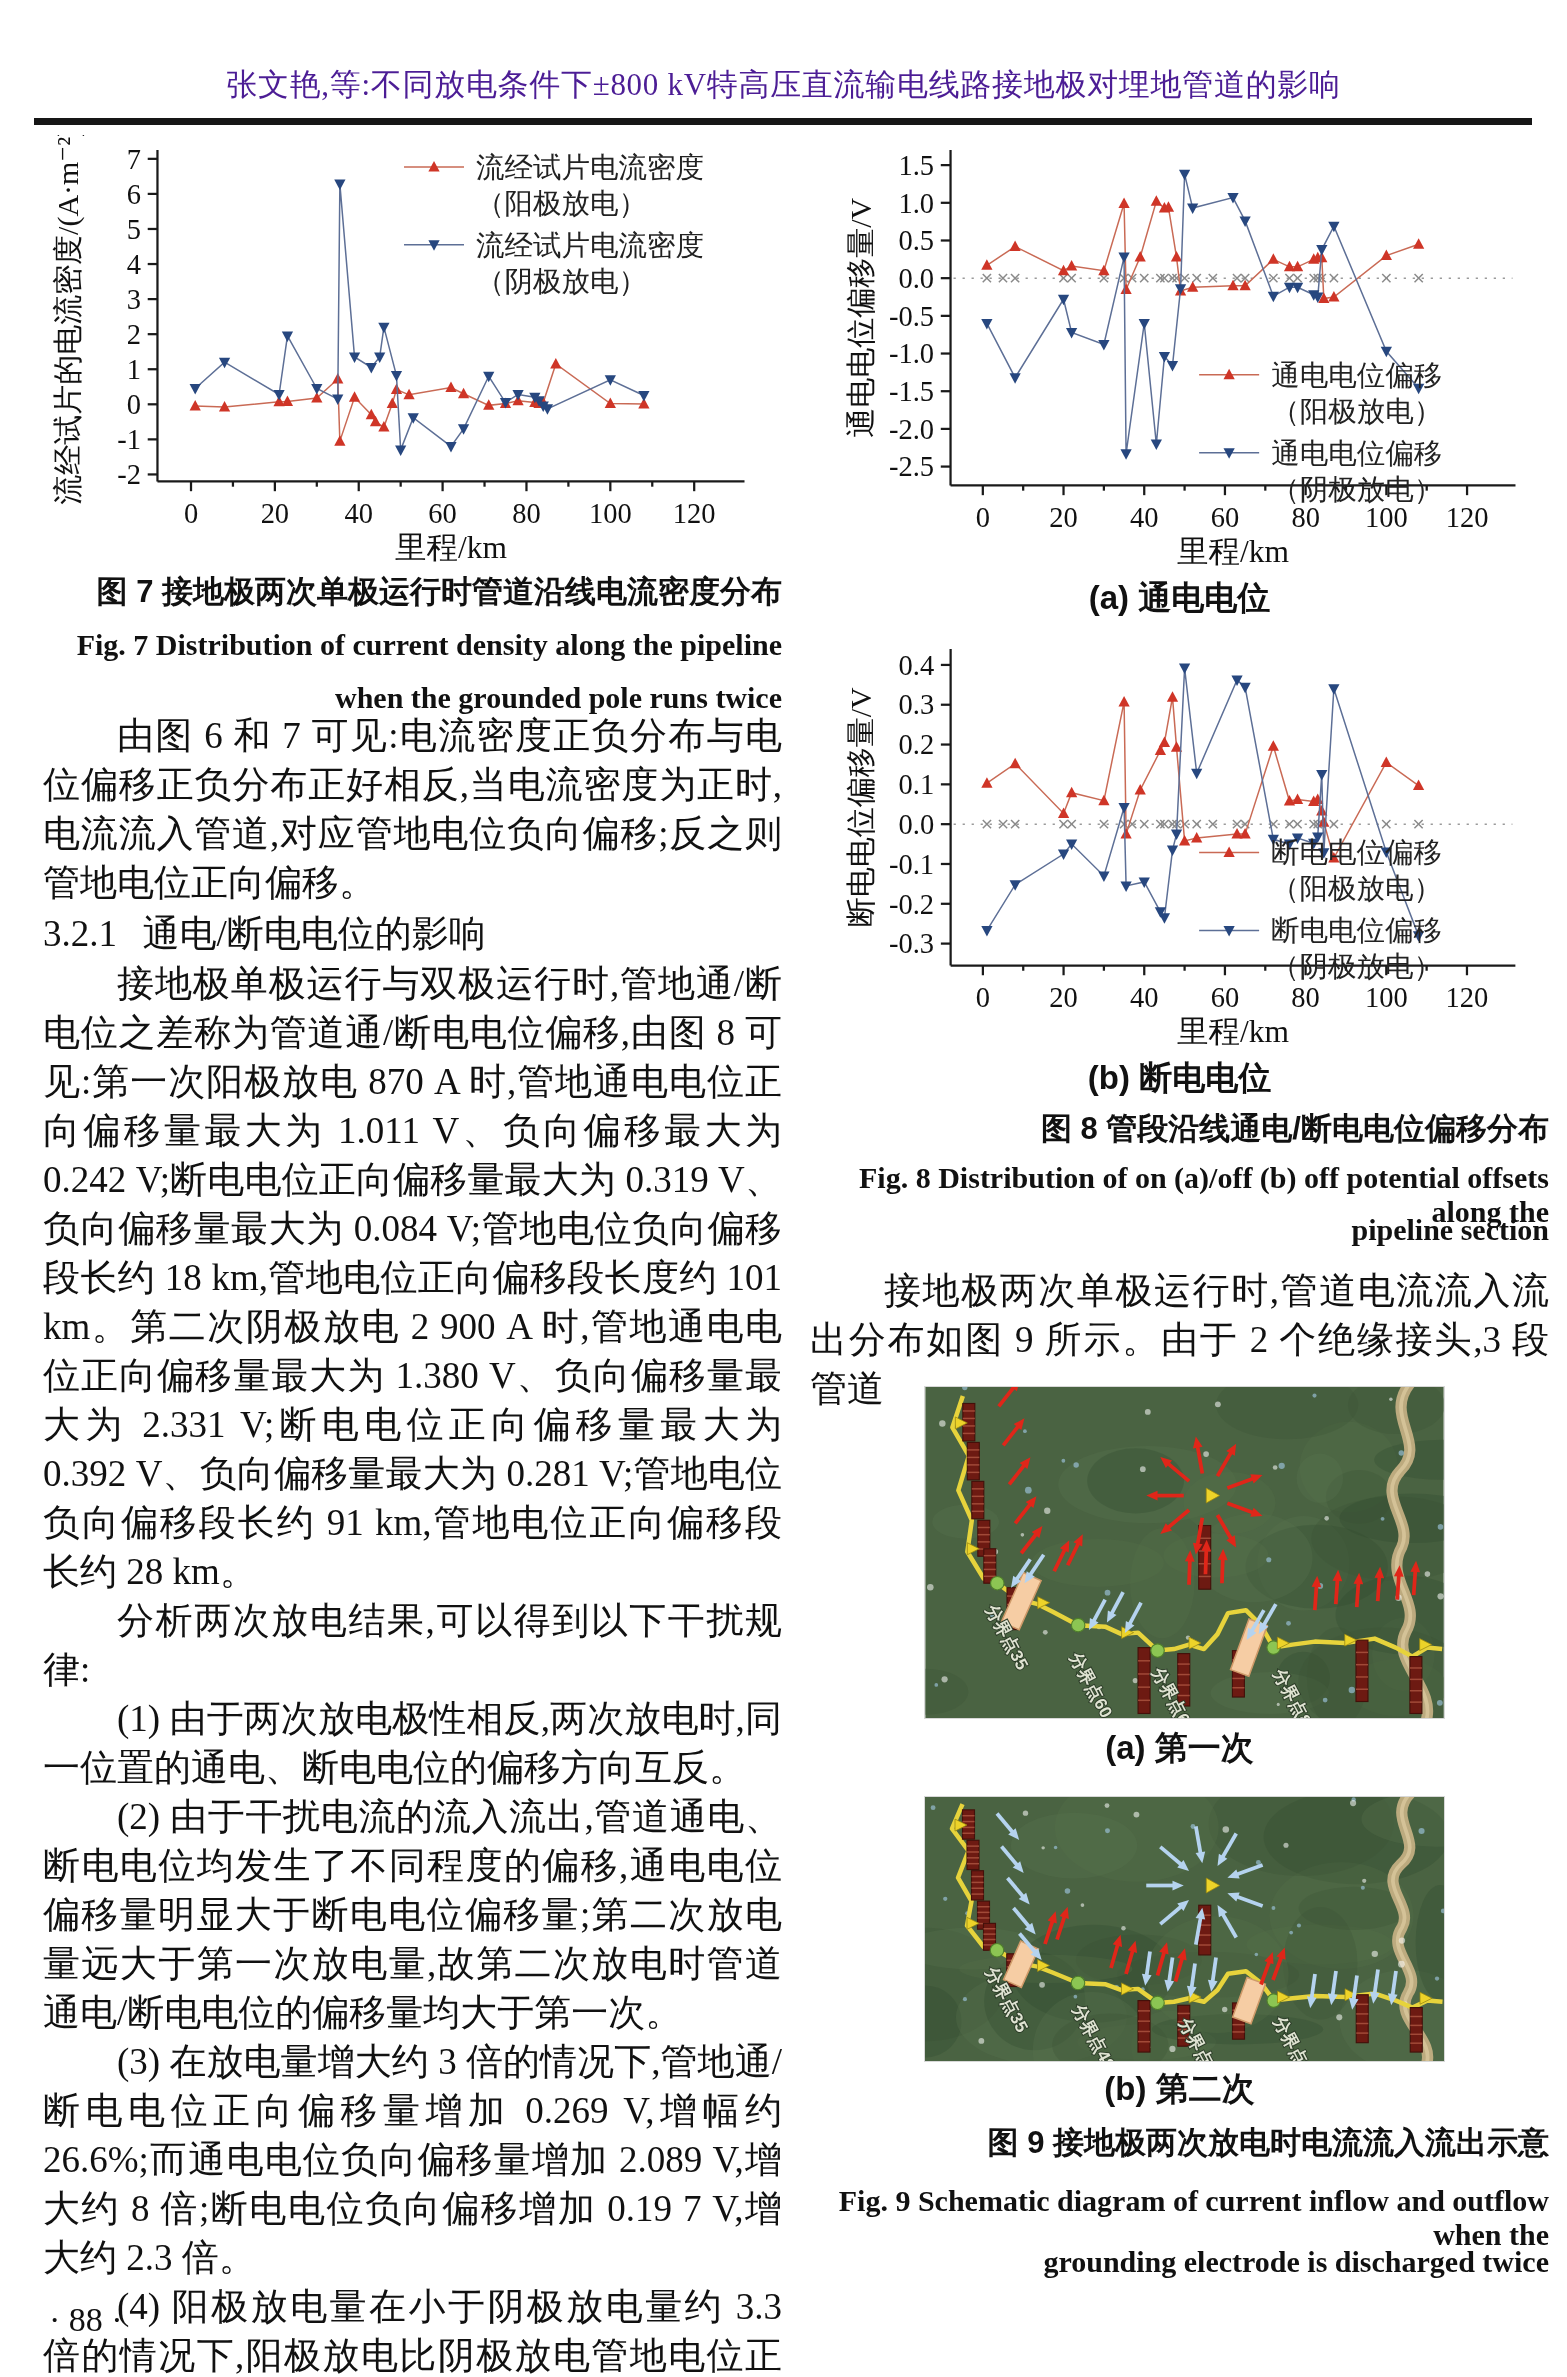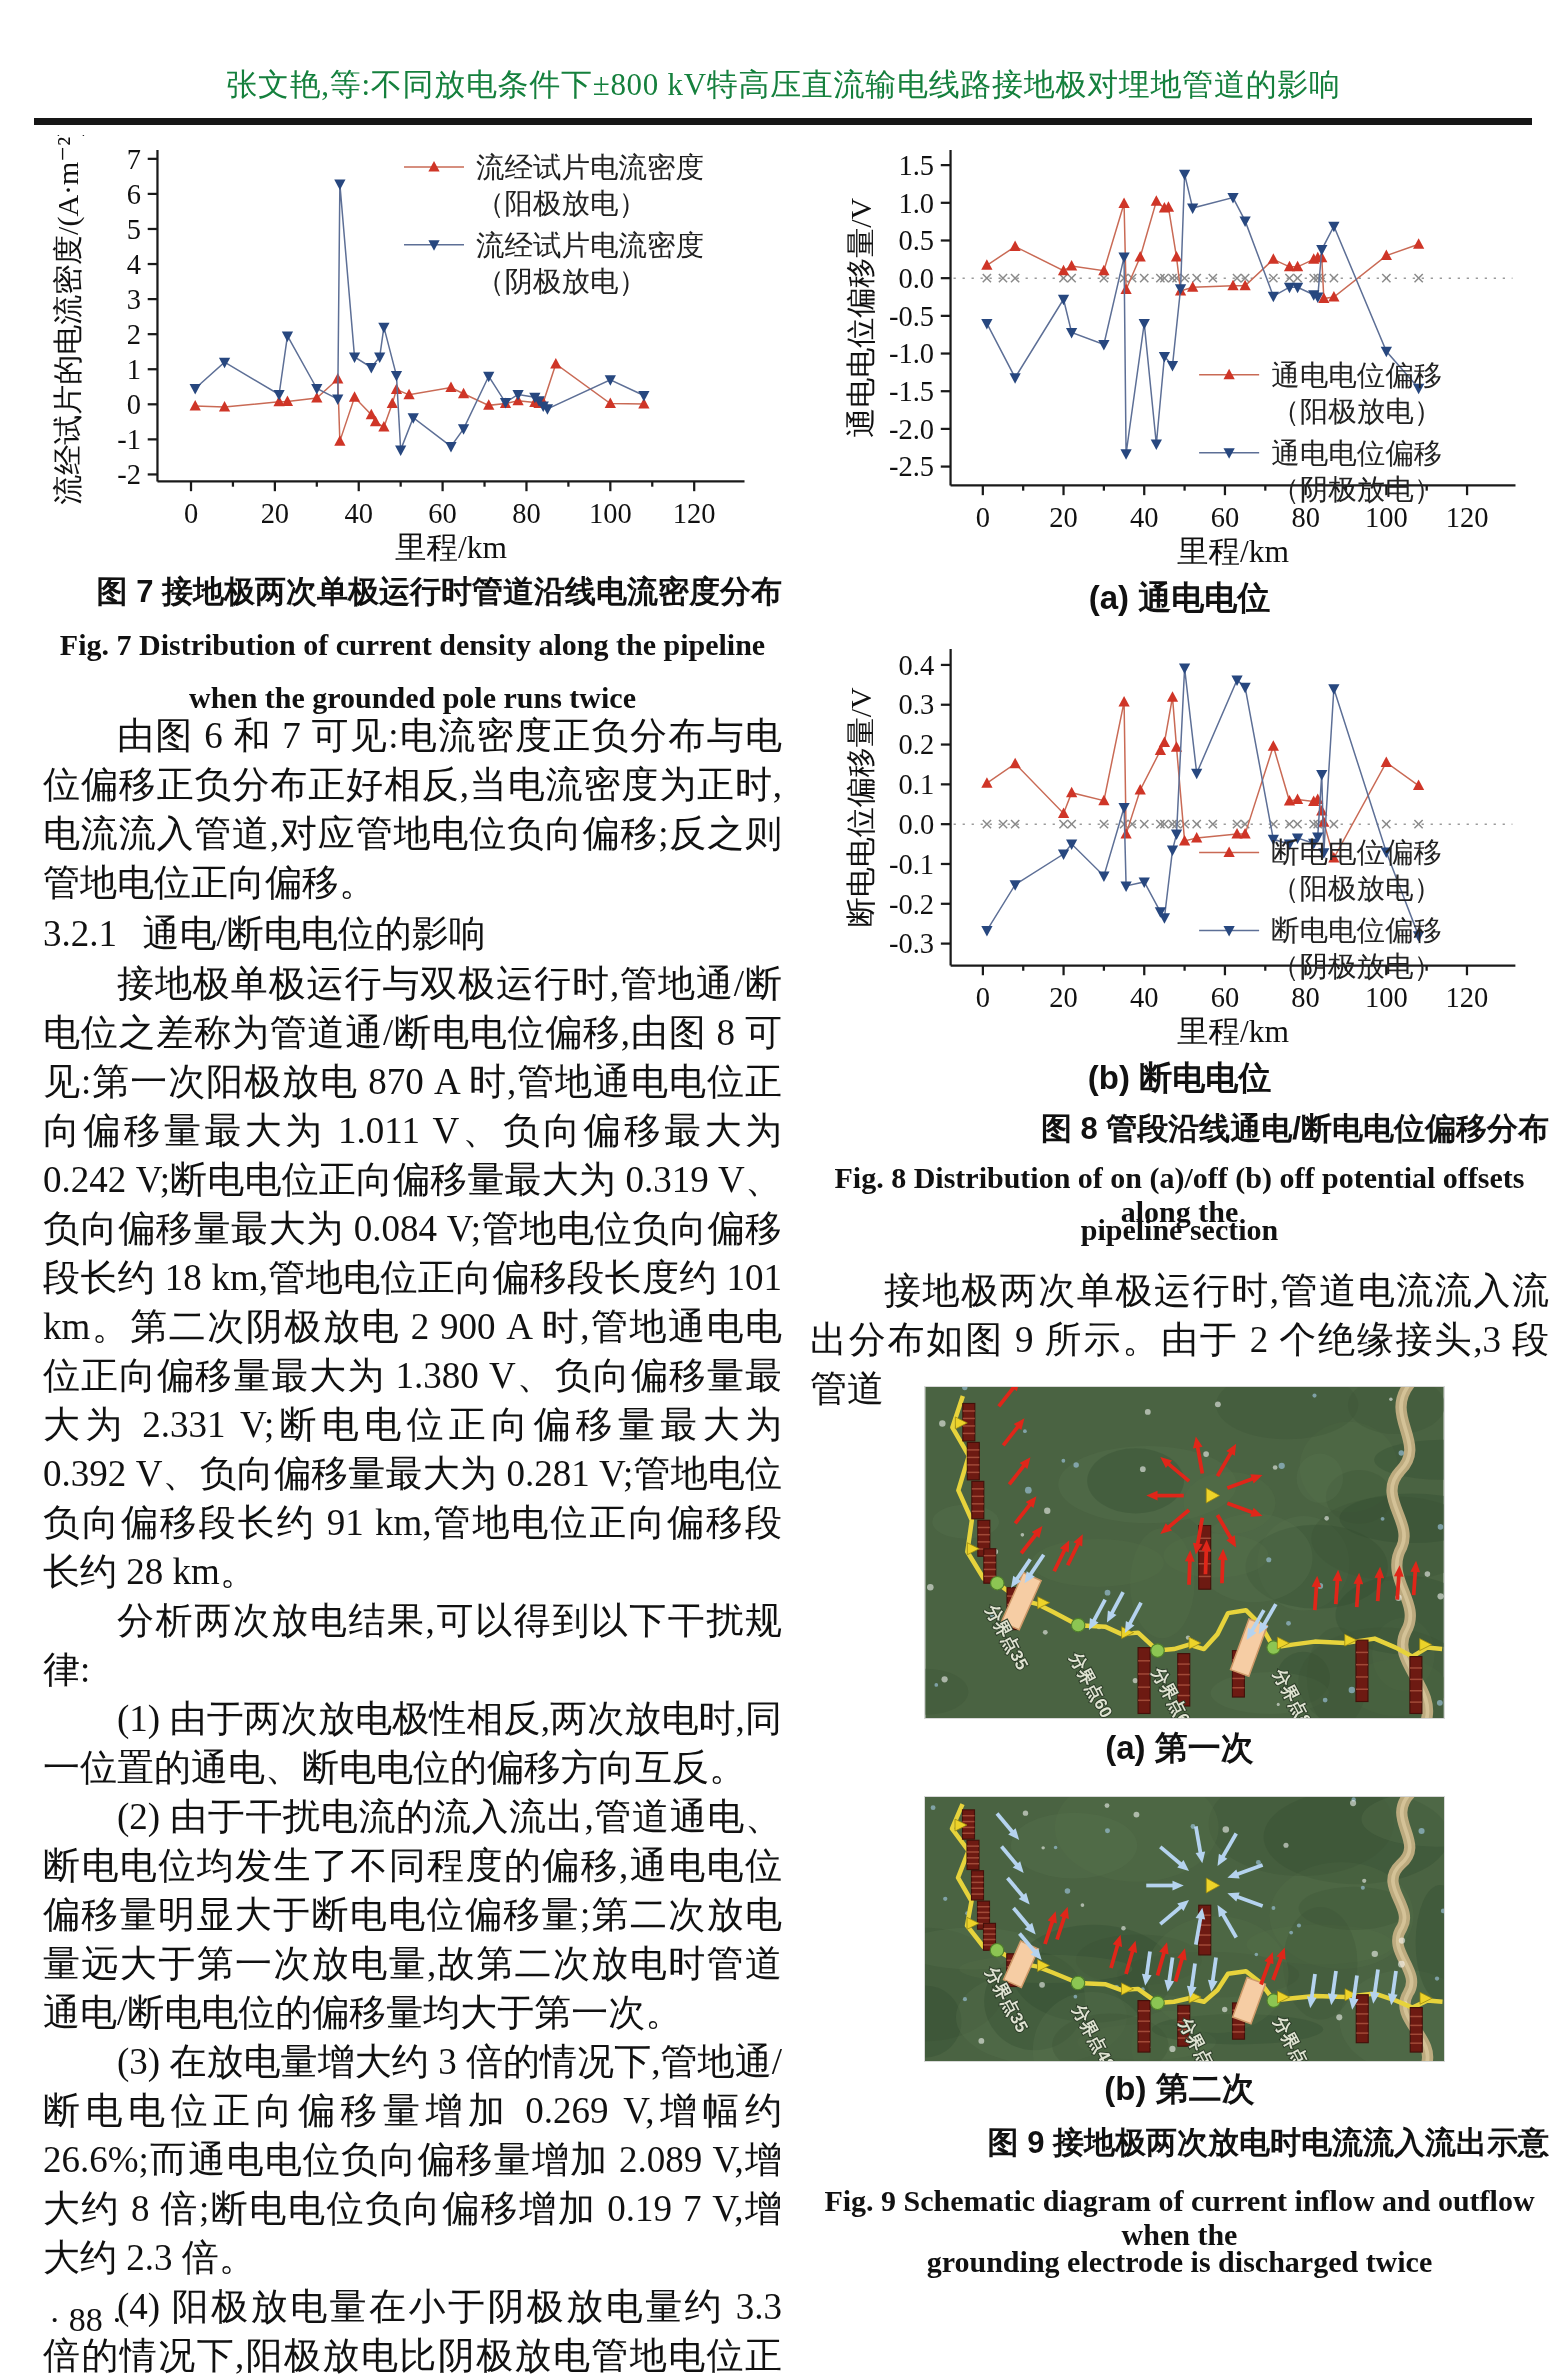--- a/index.html
+++ b/index.html
@@ -5,31 +5,31 @@
   html,body{margin:0;padding:0;}
   body{
     width:1567px;height:2377px;position:relative;background:#ffffff;
     font-family:"Liberation Serif","DejaVu Serif",serif;color:#111;
     overflow:hidden;
   }
   .abs{position:absolute;}
   
   .header-title{
     top:64px;left:0;width:1567px;text-align:center;
-    font-size:31px;letter-spacing:0.7px;color:#15803d;
+    font-size:31px;letter-spacing:0.7px;color:#4c1d95;
   }
   .header-rule{top:118px;left:34px;width:1498px;height:6.7px;background:#161616;}
   
   .chart{background:#fff;}
   #fig7-chart{left:45px;top:135px;width:731px;height:435px;}
   #fig8a-chart{left:838px;top:135px;width:709px;height:439px;}
   #fig8b-chart{left:838px;top:634px;width:709px;height:420px;}
   
   .cap-cn{font-family:"Liberation Sans","DejaVu Sans",sans-serif;font-weight:bold;font-size:31px;text-align:right;}
-  .cap-en{font-weight:bold;font-size:30px;text-align:center;}
+  .cap-en{font-weight:bold;font-size:30px;text-align:right;}
   .subcap{font-family:"Liberation Sans","DejaVu Sans",sans-serif;font-weight:bold;font-size:33px;text-align:center;}
   .lcol-cap{left:43px;width:739px;}
   .rcol-cap{left:810px;width:739px;}
   
   .textcol{font-size:37px;line-height:49px;text-align:justify;}
   #left-text{left:43px;top:711px;width:739px;}
   #right-text{left:810px;top:1266px;width:739px;}
   .para{margin:0;text-indent:2em;}
   .para.noindent{text-indent:0;}
   .h-sec{font-family:"Liberation Sans","DejaVu Sans",sans-serif;font-weight:bold;font-size:37px;margin:0;padding:1.5px 0;}

